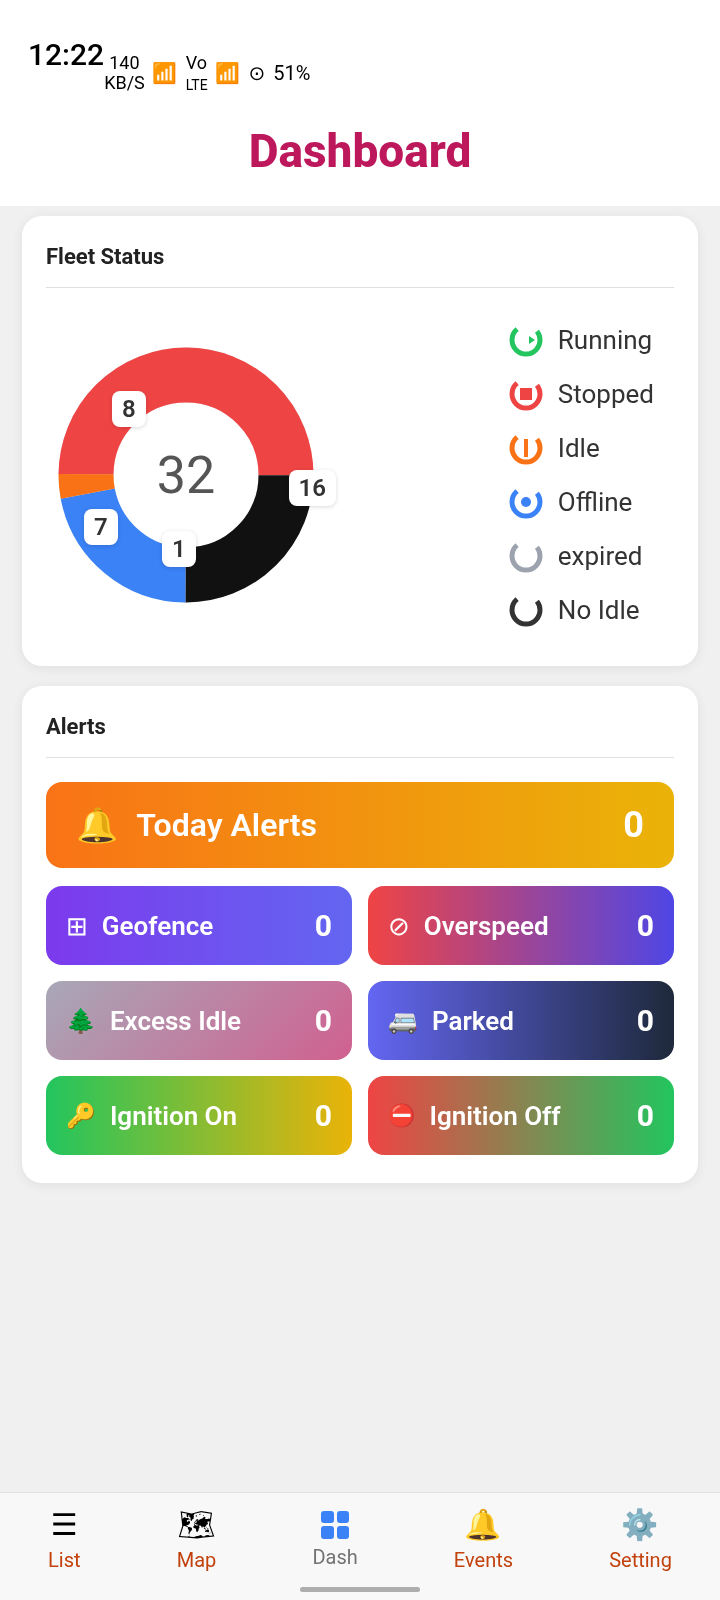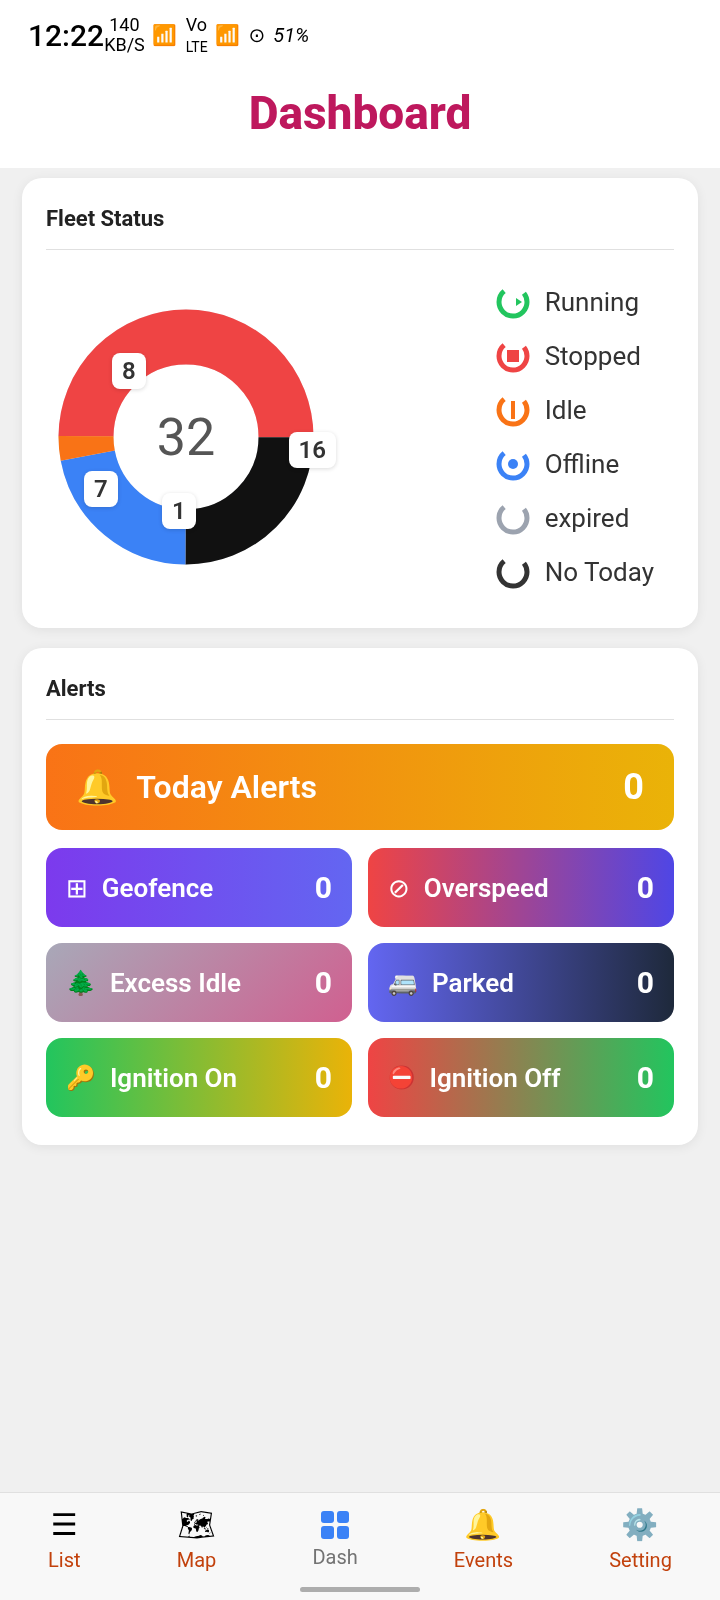--- a/index.html
+++ b/index.html
@@ -26,22 +26,22 @@
       font-weight: 500;
       color: #000;
     }
     .status-icons {
       display: flex;
       align-items: center;
       gap: 8px;
       font-size: 22px;
       color: #000;
     }
-    .status-icons span { font-size: 20px; }
-    .battery-text { font-size: 22px; font-style: italic; }
+    .status-icons span { font-size: 20px; margin-top: 38px; }
+    .battery-text { font-size: 22px; }
 
     
     .header {
       background: #fff;
       text-align: center;
       padding: 20px 0 28px 0;
     }
     .header-title {
       font-size: 46px;
       font-weight: 800;
@@ -375,21 +375,21 @@
             </svg>
           </div>
           <span class="legend-label">expired</span>
         </div>
         <div class="legend-item">
           <div class="legend-icon">
             <svg width="34" height="34" viewBox="0 0 34 34">
               <circle cx="17" cy="17" r="14" fill="none" stroke="#333" stroke-width="5" stroke-dasharray="66 22" stroke-dashoffset="10"></circle>
             </svg>
           </div>
-          <span class="legend-label">No Today</span>
+          <span class="legend-label">No Idle</span>
         </div>
       </div>
     </div>
   </div>
 
   <div class="card">
     <div class="card-title">Alerts</div>
     <div class="card-divider"></div>
 
     <div class="today-alert-btn">

